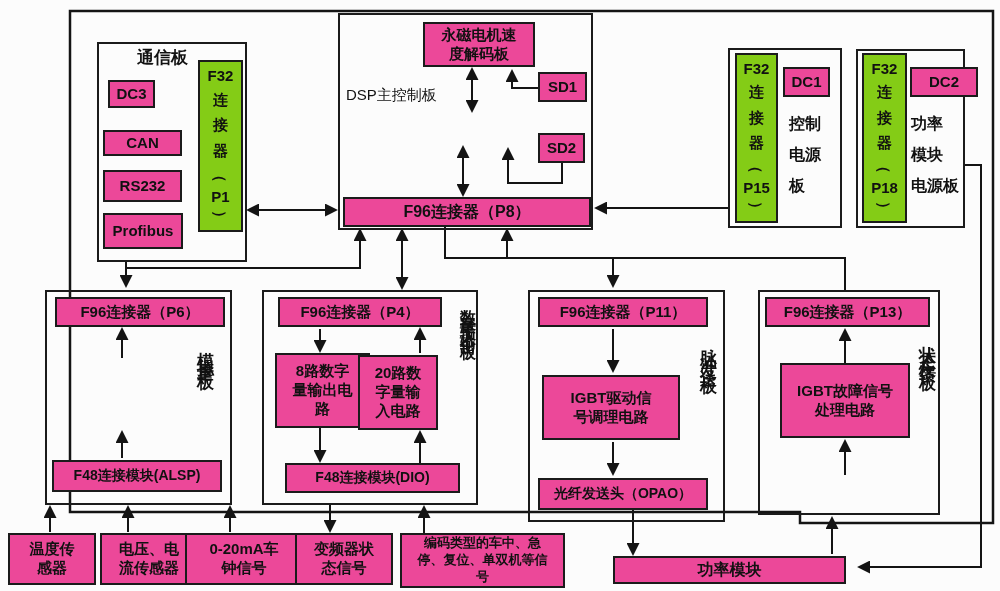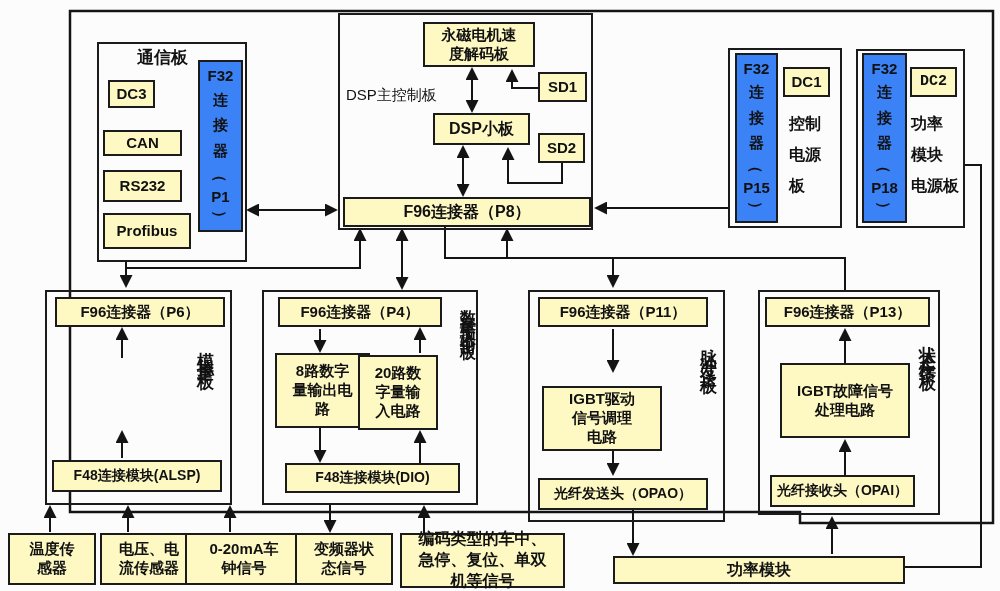--- a/index.html
+++ b/index.html
@@ -1,31 +1,31 @@
 <!DOCTYPE html>
 <html><head>
 <meta charset="utf-8">
 <style>
   html,body{margin:0;padding:0;background:#e8e8e8;}
   #stage{position:relative;width:1000px;height:591px;background:#fcfcfc;overflow:hidden;
          font-family:"Liberation Sans",sans-serif;color:#111;}
   #wires{position:absolute;left:0;top:0;z-index:0;}
   .board{position:absolute;border:2px solid #1b1b1b;background:transparent;z-index:1;box-sizing:border-box;}
-  .sbox{position:absolute;border:2px solid #1b1b1b;background:#fef9c3;z-index:2;box-sizing:border-box;
+  .sbox{position:absolute;border:2px solid #1b1b1b;background:#ec4899;z-index:2;box-sizing:border-box;
         display:flex;align-items:center;justify-content:center;text-align:center;
         font-weight:bold;font-size:15px;line-height:1.25;}
   .lbl{position:absolute;z-index:2;font-weight:bold;}
-  .vconn{position:absolute;border:2px solid #1b1b1b;background:#3b82f6;z-index:2;box-sizing:border-box;
+  .vconn{position:absolute;border:2px solid #1b1b1b;background:#84cc16;z-index:2;box-sizing:border-box;
          display:flex;flex-direction:column;align-items:center;justify-content:space-around;
          font-weight:bold;font-size:15px;padding:2px 0;}
   .vconn .rot{display:inline-block;transform:rotate(90deg);line-height:0.9;}
   .vname{position:absolute;z-index:2;font-weight:bold;font-size:17px;
          writing-mode:vertical-rl;text-orientation:upright;letter-spacing:7px;}
   .plines{position:absolute;z-index:2;font-weight:bold;font-size:16px;line-height:1.95;}
-  .small{font-size:16px;line-height:1.3;}
+  .small{font-size:13px;line-height:1.3;}
 </style>
 </head>
 <body>
 
 <div id="stage">
 
   <svg id="wires" width="1000" height="591" viewBox="0 0 1000 591">
     <defs>
       <marker id="arr" viewBox="0 0 10 10" refX="8.5" refY="5" markerWidth="6.5" markerHeight="6.5" orient="auto-start-reverse">
         <path d="M0,0 L10,5 L0,10 z" fill="#141414"></path>
@@ -81,35 +81,34 @@
       <path d="M832,554 L832,518" marker-end="url(#arr)"></path>
     </g>
   </svg>
 
   <div class="board" style="left:97px;top:42px;width:150px;height:220px;">
     <div class="lbl" style="left:38px;top:2px;font-size:17px;">通信板</div>
   </div>
   <div class="sbox" style="left:108px;top:80px;width:47px;height:28px;">DC3</div>
   <div class="sbox" style="left:103px;top:130px;width:79px;height:26px;">CAN</div>
   <div class="sbox" style="left:103px;top:170px;width:79px;height:32px;">RS232</div>
-  <div class="sbox" style="left:103px;top:213px;width:88px;height:36px;">Profibus</div>
+  <div class="sbox" style="left:103px;top:213px;width:80px;height:36px;">Profibus</div>
   <div class="vconn" style="left:198px;top:60px;width:45px;height:172px;">
     <span>F32</span>
     <span>连</span>
     <span>接</span>
     <span>器</span>
     <span class="rot">（</span>
     <span>P1</span>
     <span class="rot">）</span>
   </div>
 
   <div class="board" style="left:338px;top:13px;width:255px;height:217px;"></div>
   <div class="lbl" style="left:346px;top:86px;font-size:15px;font-weight:normal;">DSP主控制板</div>
   <div class="sbox" style="left:423px;top:22px;width:112px;height:45px;padding:0 14px;">永磁电机速度解码板</div>
-  <div class="sbox" style="left:433px;top:113px;width:97px;height:32px;font-size:16px;">DSP小板</div>
   <div class="sbox" style="left:538px;top:72px;width:49px;height:30px;text-align:right;">SD1</div>
   <div class="sbox" style="left:538px;top:133px;width:47px;height:30px;">SD2</div>
   <div class="sbox" style="left:343px;top:197px;width:248px;height:30px;font-size:16px;">F96连接器（P8）</div>
 
   <div class="board" style="left:728px;top:48px;width:114px;height:180px;"></div>
   <div class="vconn" style="left:735px;top:53px;width:43px;height:170px;">
     <span>F32</span>
     <span>连</span>
     <span>接</span>
     <span>器</span>
@@ -127,51 +126,50 @@
   <div class="board" style="left:856px;top:49px;width:109px;height:179px;"></div>
   <div class="vconn" style="left:862px;top:53px;width:45px;height:170px;">
     <span>F32</span>
     <span>连</span>
     <span>接</span>
     <span>器</span>
     <span class="rot">（</span>
     <span>P18</span>
     <span class="rot">）</span>
   </div>
-  <div class="sbox" style="left:910px;top:67px;width:47px;height:30px;font-family:Liberation Mono, monospace;">DC2</div>
+  <div class="sbox" style="left:910px;top:67px;width:68px;height:30px;">DC2</div>
   <div class="plines" style="left:911px;top:108px;">
     <div>功率</div>
     <div>模块</div>
     <div>电源板</div>
   </div>
 
   <div class="board" style="left:45px;top:290px;width:187px;height:215px;"></div>
   <div class="sbox" style="left:55px;top:297px;width:170px;height:30px;">F96连接器（P6）</div>
   <div class="sbox" style="left:52px;top:460px;width:170px;height:32px;font-size:14px;">F48连接模块(ALSP)</div>
   <div class="vname" style="left:194px;top:338px;">模拟量板</div>
 
   <div class="board" style="left:262px;top:290px;width:216px;height:215px;"></div>
   <div class="sbox" style="left:278px;top:297px;width:164px;height:30px;">F96连接器（P4）</div>
   <div class="sbox" style="left:275px;top:353px;width:95px;height:75px;padding:0 12px;">8路数字量输出电路</div>
   <div class="sbox" style="left:358px;top:355px;width:80px;height:75px;padding:0 9px;">20路数字量输入电路</div>
   <div class="sbox" style="left:285px;top:463px;width:175px;height:30px;font-size:14px;">F48连接模块(DIO)</div>
   <div class="vname" style="left:457px;top:296px;font-size:16px;letter-spacing:5px;">数字量输入输出板</div>
 
   <div class="board" style="left:528px;top:290px;width:197px;height:232px;"></div>
   <div class="sbox" style="left:538px;top:297px;width:170px;height:30px;">F96连接器（P11）</div>
-  <div class="sbox" style="left:542px;top:386px;width:120px;height:65px;padding:0 24px;">IGBT驱动信号调理电路</div>
+  <div class="sbox" style="left:542px;top:375px;width:138px;height:65px;padding:0 24px;">IGBT驱动信号调理电路</div>
   <div class="sbox" style="left:538px;top:478px;width:170px;height:32px;font-size:14px;">光纤发送头（OPAO）</div>
   <div class="vname" style="left:697px;top:335px;">脉冲发送板</div>
 
   <div class="board" style="left:758px;top:290px;width:182px;height:225px;"></div>
   <div class="sbox" style="left:765px;top:297px;width:165px;height:30px;">F96连接器（P13）</div>
   <div class="sbox" style="left:780px;top:363px;width:130px;height:75px;padding:0 14px;">IGBT故障信号处理电路</div>
-  <div class="sbox" style="left:770px;top:475px;width:145px;height:32px;font-size:14px;">光纤接收头（OPAI）</div>
   <div class="vname" style="left:916px;top:332px;">状态反馈板</div>
 
   <div class="sbox" style="left:8px;top:533px;width:88px;height:52px;padding:0 16px;">温度传感器</div>
   <div class="sbox" style="left:100px;top:533px;width:98px;height:52px;padding:0 17px;">电压、电流传感器</div>
   <div class="sbox" style="left:185px;top:533px;width:118px;height:52px;padding:16px 17px;">0-20mA车钟信号</div>
   <div class="sbox" style="left:295px;top:533px;width:98px;height:52px;padding:4px 17px;">变频器状态信号</div>
   <div class="sbox small" style="left:400px;top:533px;width:165px;height:55px;padding:0 14px;">编码类型的车中、急停、复位、单双机等信号</div>
-  <div class="sbox" style="left:613px;top:556px;width:292px;height:28px;font-size:16px;">功率模块</div>
+  <div class="sbox" style="left:613px;top:556px;width:233px;height:28px;font-size:16px;">功率模块</div>
 
 </div>
 
 </body></html>

